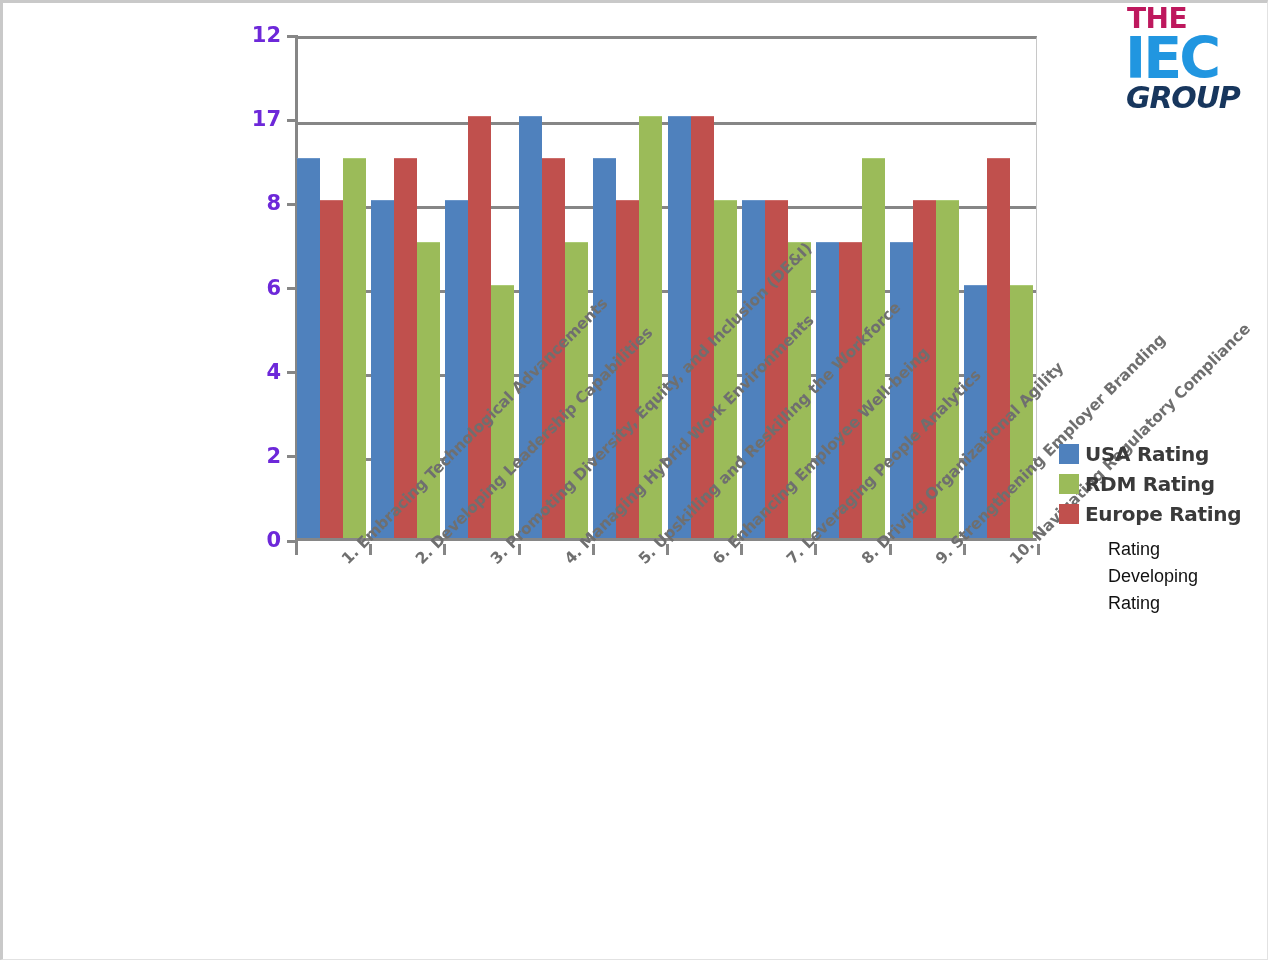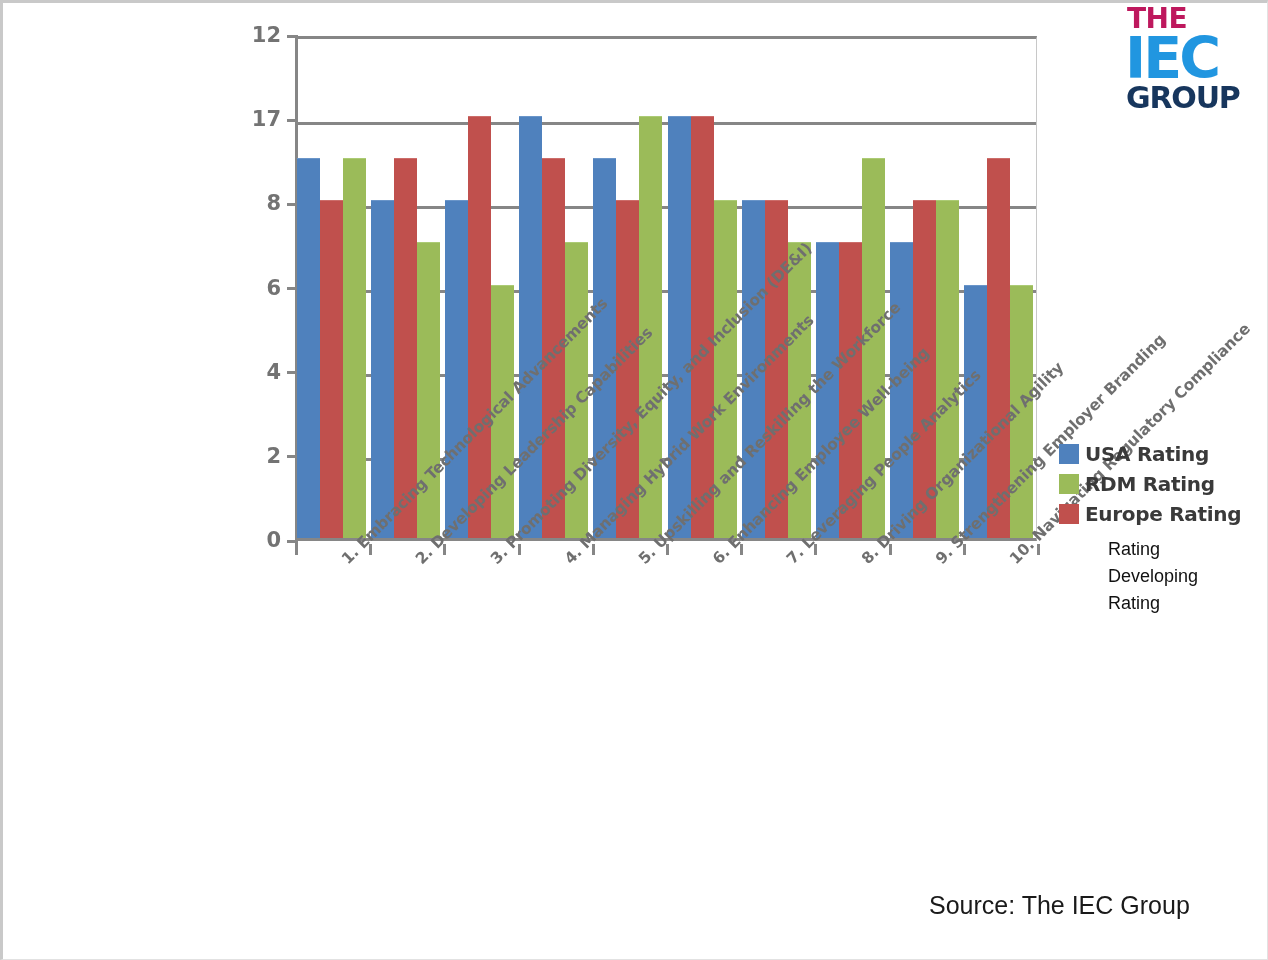--- a/index.html
+++ b/index.html
@@ -54,20 +54,21 @@
   }
   #logo .logo-group {
     font-family: "DejaVu Sans", sans-serif;
     font-weight: bold;
     font-size: 30px;
     letter-spacing: -1.2px;
     color: #17365d;
     display: block;
     margin-top: -4px;
     margin-left: 1px;
+    font-style: italic;
   }
 
   
   #plot {
     position: absolute;
     left: 292px;
     top: 33px;
     width: 742px;
     height: 505px;
     box-sizing: border-box;
@@ -98,21 +99,21 @@
     height: 3px;
     background: #868686;
   }
   .ylabel {
     position: absolute;
     right: 1268px;
     text-align: right;
     font-family: "DejaVu Sans", sans-serif;
     font-weight: bold;
     font-size: 21px;
-    color: #737373;
+    color: #6d28d9;
     white-space: nowrap;
   }
 
   .xtick {
     position: absolute;
     top: 541px;
     width: 3px;
     height: 11px;
     background: #868686;
   }
@@ -298,15 +299,14 @@
         <span class="legend-text">Europe Rating</span>
       </div>
     </div>
 
   <div id="note">
     <div>Rating</div>
     <div>Developing</div>
     <div>Rating</div>
   </div>
 
-  <div id="source">Source: The IEC Group</div>
 
 </div>
 
 </body></html>

